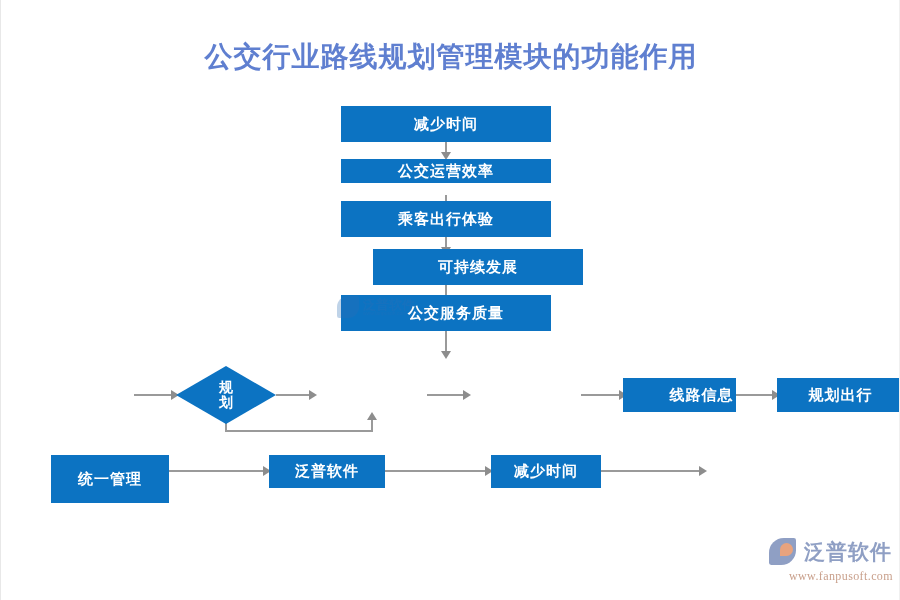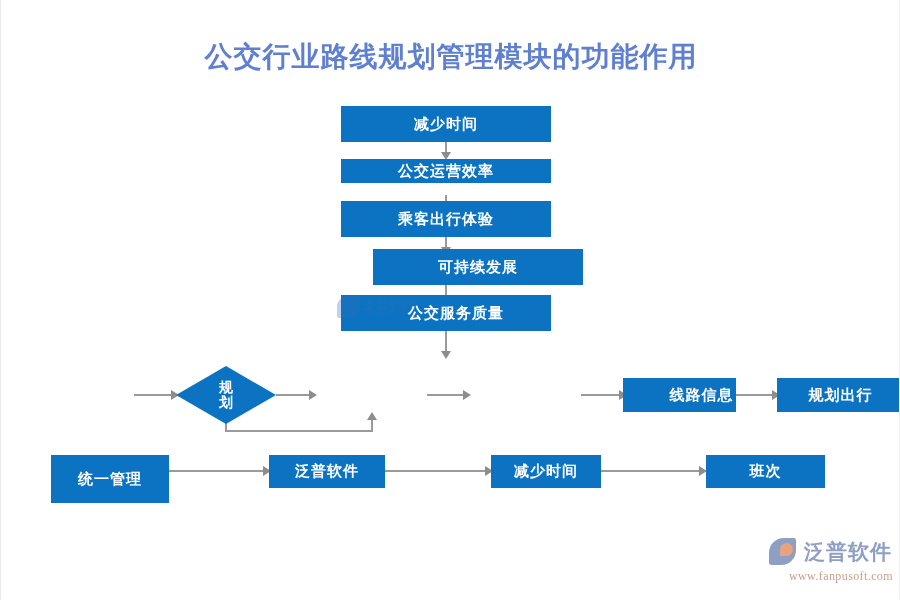--- a/index.html
+++ b/index.html
@@ -268,21 +268,20 @@
   <div class="node" style="left:268px; top:455px; width:116px; height:33px;">泛普软件</div>
 
   <div class="conn h" style="left:384px; top:470px; width:104px;"></div>
   <div class="arrowhead right" style="left:484px; top:466px;"></div>
 
   <div class="node" style="left:490px; top:455px; width:110px; height:33px;">减少时间</div>
 
   <div class="conn h" style="left:600px; top:470px; width:102px;"></div>
   <div class="arrowhead right" style="left:698px; top:466px;"></div>
 
-  <div class="node" style="left:705px; top:455px; width:119px; height:33px;">班次</div>
 
   <div id="center-watermark">
     <div class="wm-mark"></div>
     <div class="wm-text">
       <div class="wm-cn">泛普软件</div>
       <div class="wm-url">www.fanpusoft.com</div>
     </div>
   </div>
 
   <div id="logo">

